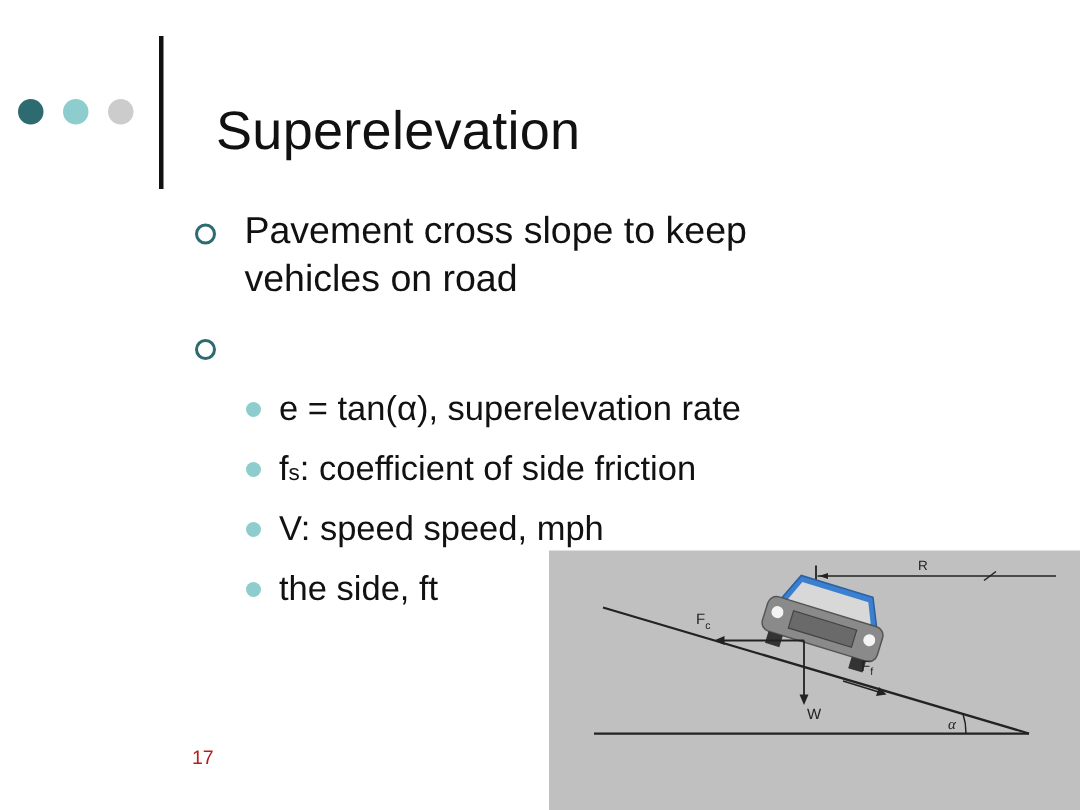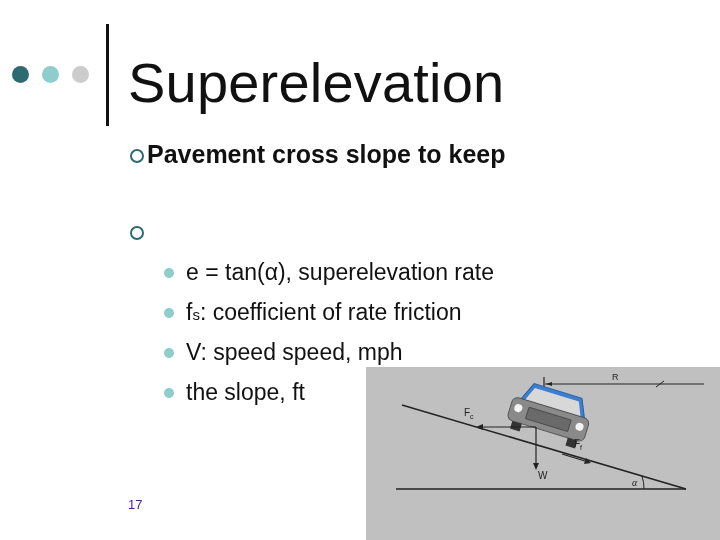--- a/index.html
+++ b/index.html
@@ -6,73 +6,74 @@
     body {
       width: 720px; height: 540px; background: #ffffff;
       position: relative; overflow: hidden;
       font-family: "Liberation Sans", sans-serif; color: #111;
     }
     .dot { position: absolute; width: 17px; height: 17px; border-radius: 50%; top: 66px; }
     .dot1 { left: 12px; background: #2e6b70; }
     .dot2 { left: 42px; background: #8ecdcd; }
     .dot3 { left: 72px; background: #cccccc; }
     .vbar { position: absolute; left: 106px; top: 24px; width: 3px; height: 102px; background: #111; }
-    .title { position: absolute; left: 128px; top: 50px; font-size: 56px; font-weight: normal; margin: 0; letter-spacing: 0.2px; }
+    .title { position: absolute; left: 128px; top: 50px; font-size: 36px; font-weight: normal; margin: 16px; letter-spacing: 0.2px; }
     .l1 { position: absolute; left: 130px; font-size: 25px; line-height: 32px; }
     .ring {
       position: absolute; left: 0; width: 10px; height: 10px; border-radius: 50%;
       border: 2.5px solid #2e6b70; top: 11px;
     }
-    .l1 .text { display: block; margin-left: 17px; font-weight: bold; }
+    .l1 .text { display: block; margin-left: 33px; }
     .l2 { position: absolute; left: 164px; font-size: 23px; line-height: 30px; }
     .sdot { position: absolute; left: 0; width: 10px; height: 10px; border-radius: 50%; background: #8ecdcd; top: 11px; }
     .l2 .text { display: block; margin-left: 22px; }
     .sub { font-size: 15px; }
     sup { font-size: 15px; line-height: 0; position: relative; top: -3px; vertical-align: super; }
-    .pagenum { position: absolute; left: 128px; top: 497px; font-size: 13px; color: #4c1d95; }
+    .pagenum { position: absolute; left: 128px; top: 497px; font-size: 13px; color: #b91c1c; }
     .figure { position: absolute; left: 366px; top: 367px; width: 354px; height: 173px; background: #c0c0c0; }
     .figure svg { position: absolute; left: 0; top: 0; }
   </style>
 </head>
 <body>
 
 <div class="dot dot1"></div>
 <div class="dot dot2"></div>
 <div class="dot dot3"></div>
 <div class="vbar"></div>
 
 <h1 class="title">Superelevation</h1>
 
 <div class="l1" style="top:138px;">
   <span class="ring"></span>
   <span class="text">Pavement cross slope to keep</span>
+  <span class="text">vehicles on road</span>
 </div>
 
 <div class="l1" style="top:215px;">
   <span class="ring"></span>
 </div>
 
 <div class="l2" style="top:257px;">
   <span class="sdot"></span>
   <span class="text">e = tan(α), superelevation rate</span>
 </div>
 
 <div class="l2" style="top:297px;">
   <span class="sdot"></span>
-  <span class="text"><span>f</span><span class="sub">s</span><span>: coefficient of rate friction</span></span>
+  <span class="text"><span>f</span><span class="sub">s</span><span>: coefficient of side friction</span></span>
 </div>
 
 <div class="l2" style="top:337px;">
   <span class="sdot"></span>
   <span class="text">V: speed speed, mph</span>
 </div>
 
 <div class="l2" style="top:377px;">
   <span class="sdot"></span>
-  <span class="text">the slope, ft</span>
+  <span class="text">the side, ft</span>
 </div>
 
 <div class="pagenum">17</div>
 
 <div class="figure">
   <svg width="354" height="173" viewBox="0 0 354 173">
 
     <line x1="30" y1="122" x2="320" y2="122" stroke="#222" stroke-width="1.5"></line>
 
     <line x1="36" y1="38" x2="320" y2="122" stroke="#222" stroke-width="1.5"></line>

